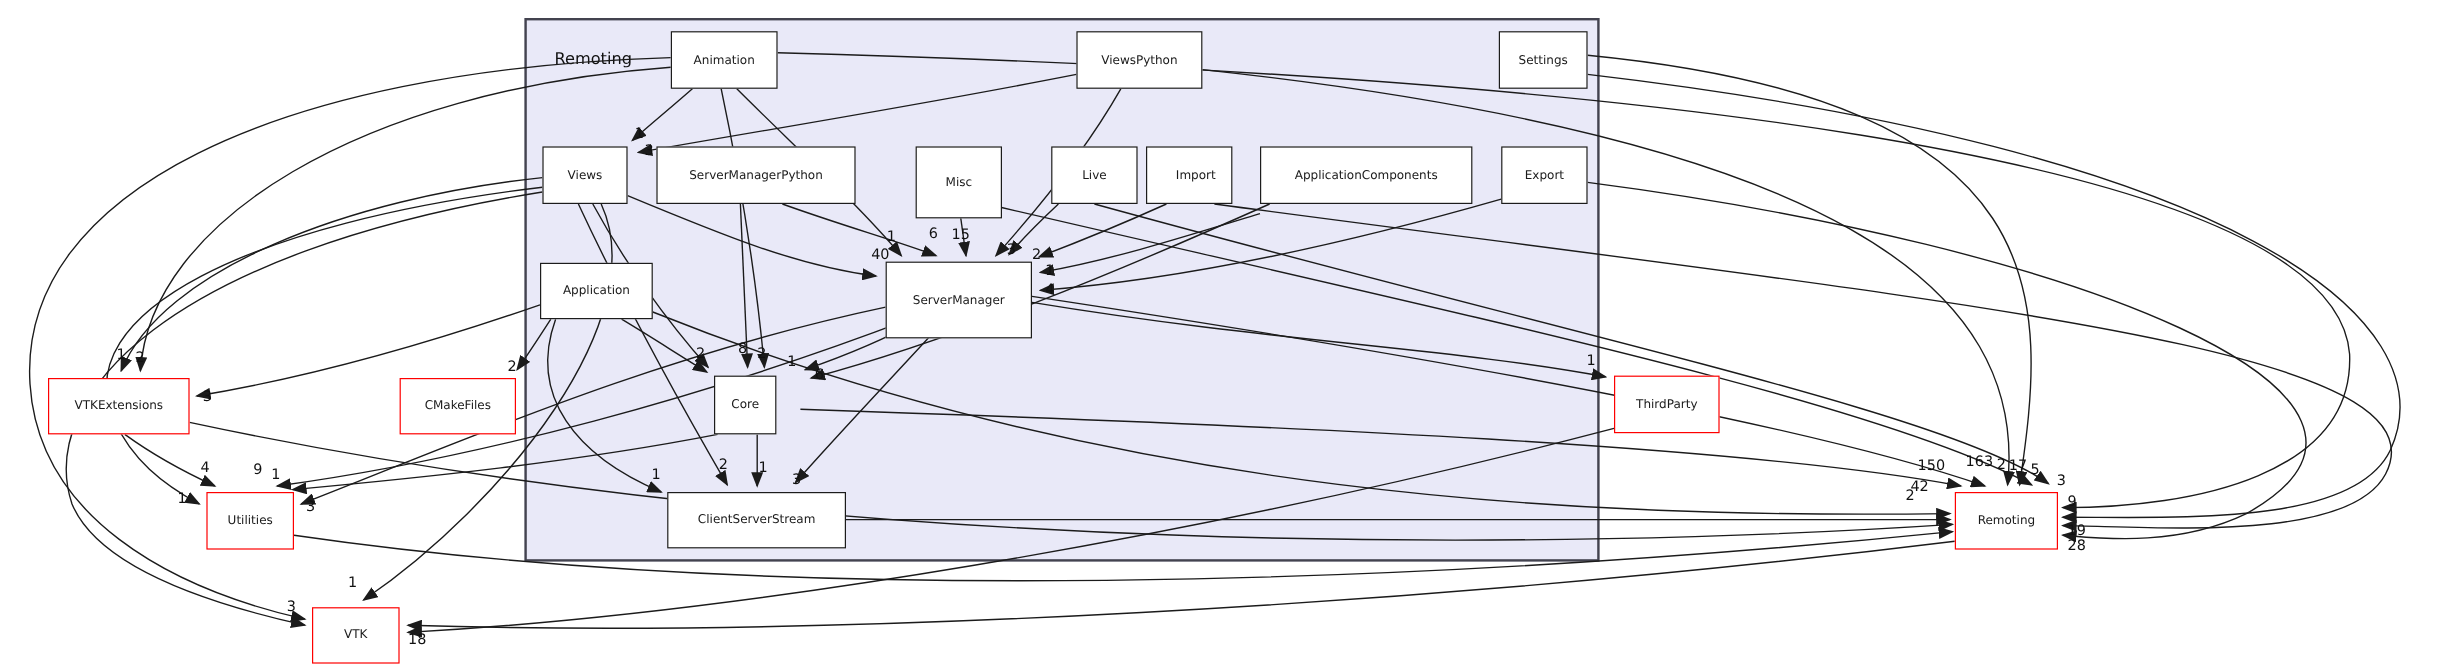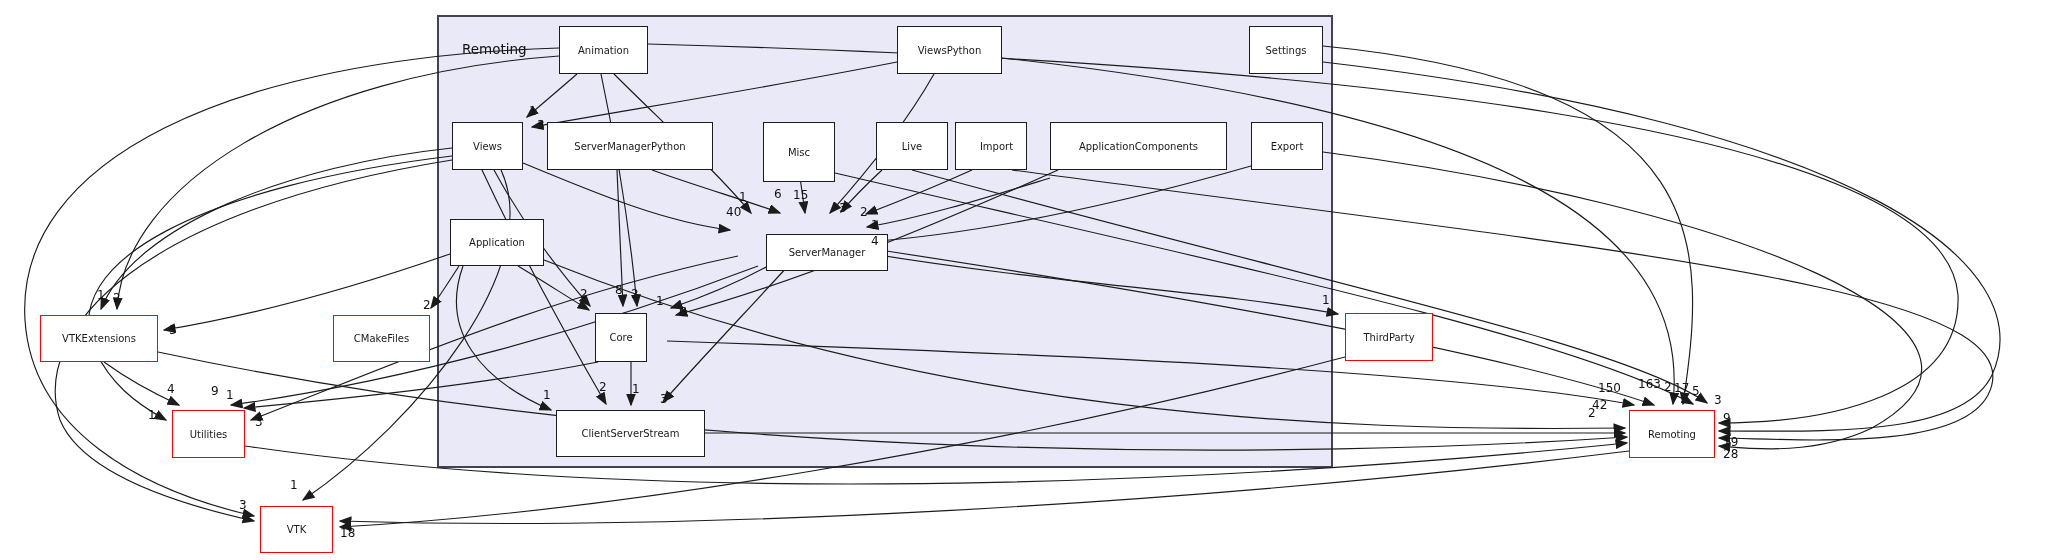--- a/index.html
+++ b/index.html
@@ -126,21 +126,21 @@
       <div class="node" style="left: 897px; top: 26px; width: 105px; height: 48px;">ViewsPython</div>
       <div class="node" style="left: 1249px; top: 26px; width: 74px; height: 48px;">Settings</div>
       <div class="node" style="left: 452px; top: 122px; width: 71px; height: 48px;">Views</div>
       <div class="node" style="left: 547px; top: 122px; width: 166px; height: 48px;">ServerManagerPython</div>
       <div class="node" style="left: 763px; top: 122px; width: 72px; height: 60px;">Misc</div>
       <div class="node" style="left: 860px; top: 122px; width: 72px; height: 48px; margin-left: 16px;">Live</div>
       <div class="node" style="left: 955px; top: 122px; width: 72px; height: 48px; padding-left: 11px;">Import</div>
       <div class="node" style="left: 1050px; top: 122px; width: 177px; height: 48px;">ApplicationComponents</div>
       <div class="node" style="left: 1251px; top: 122px; width: 72px; height: 48px;">Export</div>
       <div class="node" style="left: 450px; top: 219px; width: 94px; height: 47px;">Application</div>
-      <div class="node" style="left: 738px; top: 234px; width: 122px; height: 37px; margin-left: 28px;">ServerManager</div>
+      <div class="node" style="left: 738px; top: 218px; width: 122px; height: 64px;">ServerManager</div>
       <div class="node red" style="left: 40px; top: 315px; width: 118px; height: 47px;">VTKExtensions</div>
       <div class="node red" style="left: 333px; top: 315px; width: 97px; height: 47px;">CMakeFiles</div>
       <div class="node" style="left: 595px; top: 313px; width: 52px; height: 49px;">Core</div>
       <div class="node red" style="left: 1345px; top: 313px; width: 88px; height: 48px;">ThirdParty</div>
       <div class="node red" style="left: 172px; top: 410px; width: 73px; height: 48px;">Utilities</div>
       <div class="node" style="left: 556px; top: 410px; width: 149px; height: 47px;">ClientServerStream</div>
       <div class="node red" style="left: 1629px; top: 410px; width: 86px; height: 48px;">Remoting</div>
       <div class="node red" style="left: 260px; top: 506px; width: 73px; height: 47px;">VTK</div>
     </div>
   <div id="labels-layer">

